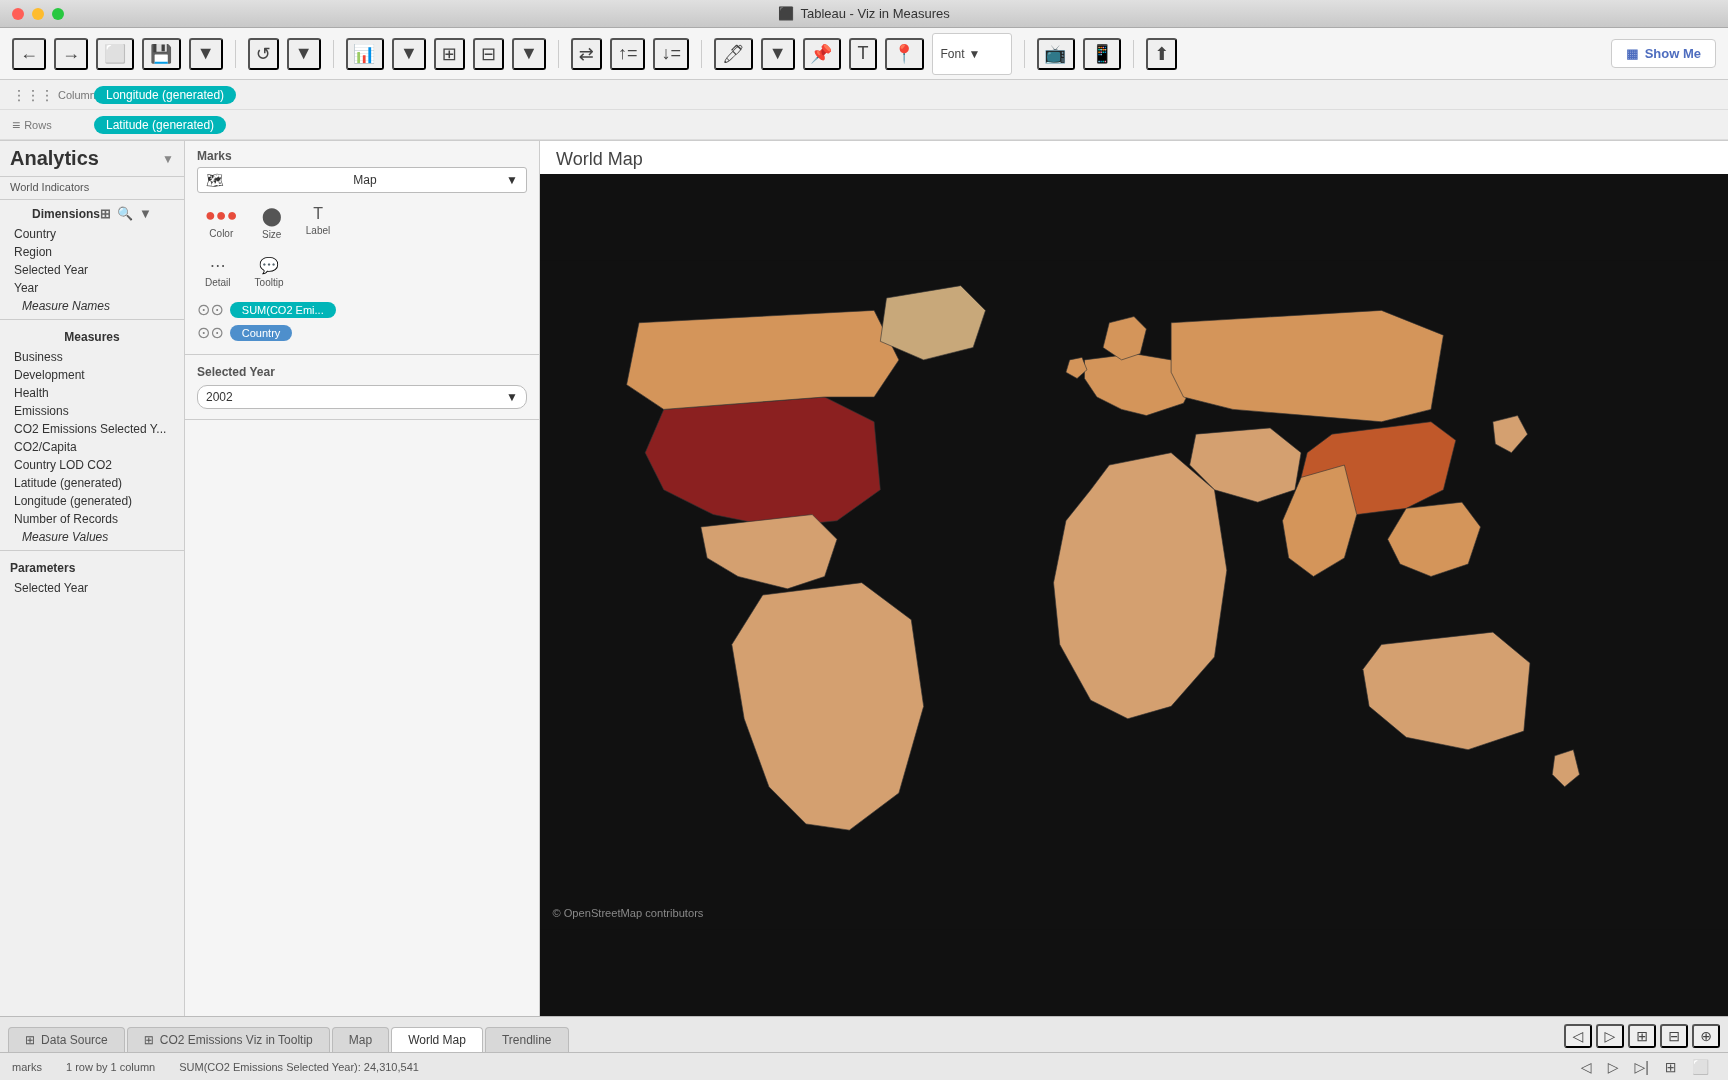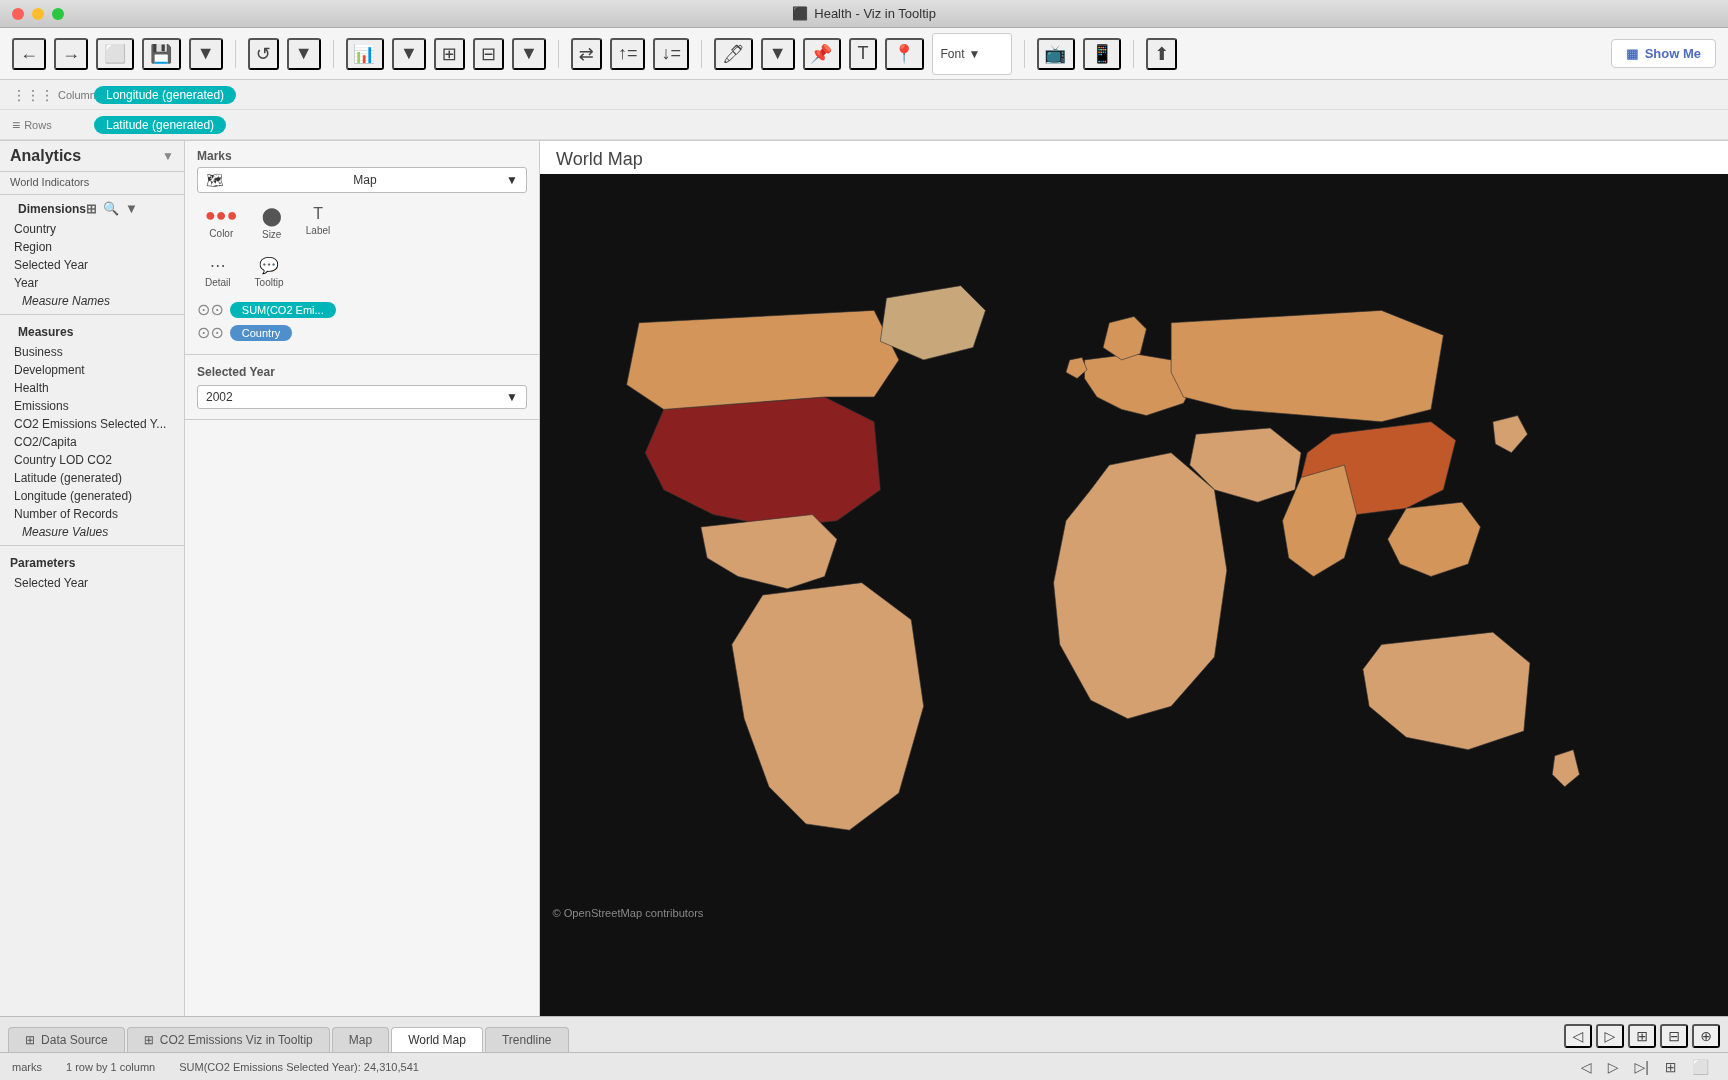--- a/index.html
+++ b/index.html
@@ -56,32 +56,32 @@
       display: flex; flex-direction: column;
       overflow: hidden;
     }
     .sidebar-header {
       display: flex; align-items: center; justify-content: space-between;
       padding: 6px 10px;
       border-bottom: 1px solid #ccc;
       background: #f0f0f0;
     }
     .sidebar-analytics {
-      font-size: 16px; font-weight: 600; color: #333;
+      font-size: 20px; font-weight: 600; color: #333;
     }
     .sidebar-dropdown-arrow { color: #888; }
     .data-source-name {
       padding: 4px 10px 6px;
       font-size: 11px; color: #555;
       border-bottom: 1px solid #ccc;
     }
 
     .section-header {
-      display: flex; align-items: center; justify-content: flex-start;
-      padding: 6px 18px 4px;
+      display: flex; align-items: center; justify-content: center;
+      padding: 6px 10px 4px;
       font-size: 12px; font-weight: 600; color: #333;
     }
     .section-header-icons { display: flex; gap: 6px; align-items: center; }
     .section-icon { font-size: 13px; color: #666; cursor: pointer; }
 
     .sidebar-item {
       padding: 2px 10px 2px 14px;
       font-size: 12px; color: #333;
       cursor: pointer; white-space: nowrap; overflow: hidden; text-overflow: ellipsis;
     }
@@ -127,21 +127,21 @@
     .marks-icon-symbol { font-size: 18px; }
 
     .mark-pill-row { display: flex; align-items: center; gap: 6px; margin-bottom: 4px; }
     .mark-pill-dots { font-size: 16px; color: #888; cursor: pointer; }
 
     
     .selected-year-section { padding: 10px 12px; border-bottom: 1px solid #ccc; }
     .selected-year-label { font-size: 12px; font-weight: 600; color: #555; margin-bottom: 6px; }
     .year-dropdown {
       display: flex; align-items: center; justify-content: space-between;
-      border: 1px solid #bbb; border-radius: 3px; padding: 4px 8px;
+      border: 1px solid #bbb; border-radius: 10px; padding: 4px 8px;
       background: white; cursor: pointer; font-size: 12px; color: #333;
     }
 
     
     .color-legend { padding: 10px 12px; }
     .color-legend-title { font-size: 11px; color: #555; margin-bottom: 6px; white-space: nowrap; overflow: hidden; text-overflow: ellipsis; }
     .color-bar-container { position: relative; }
     .color-bar {
       height: 24px; width: 100%;
       background: linear-gradient(to right, #f5cba7, #e67e22, #c0392b, #6e1a1a);
@@ -240,21 +240,21 @@
 <body>
 
 <div class="titlebar">
   <div class="titlebar-controls">
     <div class="titlebar-btn btn-close"></div>
     <div class="titlebar-btn btn-minimize"></div>
     <div class="titlebar-btn btn-maximize"></div>
   </div>
   <div class="titlebar-title">
     <span>⬛</span>
-    <span>Health - Viz in Tooltip</span>
+    <span>Tableau - Viz in Measures</span>
   </div>
 </div>
 
 <div class="toolbar">
   <button class="toolbar-btn">←</button>
   <button class="toolbar-btn">→</button>
   <button class="toolbar-btn">⬜</button>
   <button class="toolbar-btn">💾</button>
   <button class="toolbar-btn">▼</button>
   <div class="toolbar-divider"></div>

